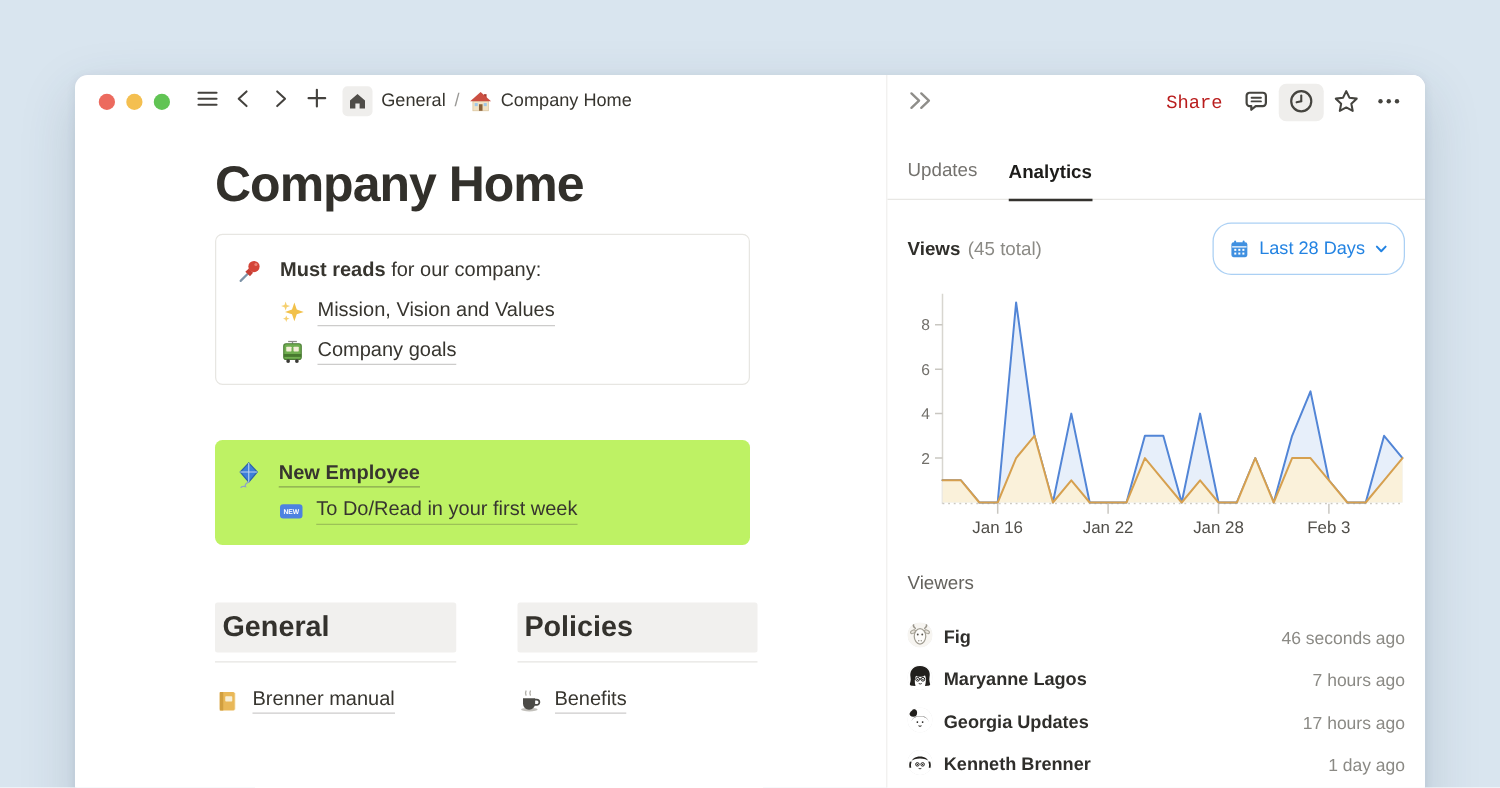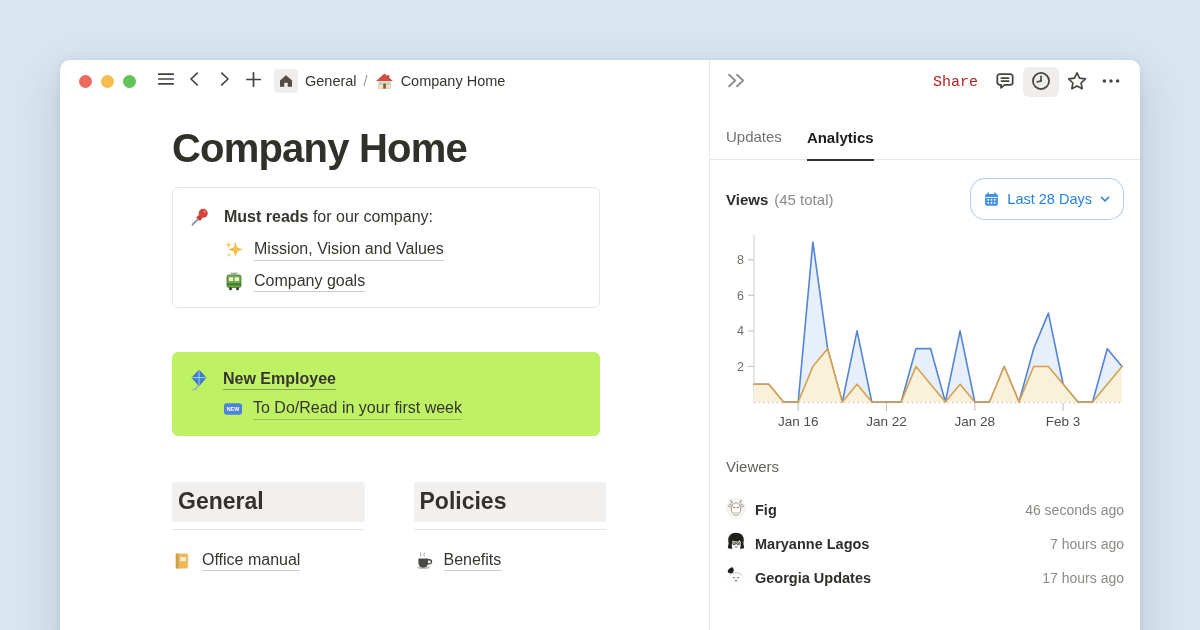--- a/index.html
+++ b/index.html
@@ -197,21 +197,21 @@
         <div class="rule"></div>
         <div class="link-row">
           <span class="l-icon">
               <svg width="20" height="20" viewBox="0 0 20 20">
                 <rect x="15.2" y="3.4" width="1.6" height="13.2" fill="#fbf3dd"></rect>
                 <rect x="3.8" y="2.6" width="12" height="14.8" rx="1.2" fill="#e9b858"></rect>
                 <rect x="3.8" y="2.6" width="2.8" height="14.8" fill="#d19f3f"></rect>
                 <rect x="8.2" y="6" width="5.6" height="4.2" rx="0.6" fill="#f7efd8"></rect>
               </svg>
             </span>
-          <a class="nlink">Office manual</a>
+          <a class="nlink">Brenner manual</a>
         </div>
       </div>
       <div class="col">
         <h2>Policies</h2>
         <div class="rule"></div>
         <div class="link-row">
           <span class="l-icon">
               <svg width="20" height="20" viewBox="0 0 20 20">
                 <path d="M6.8 1.8 Q6 3.4 6.8 5.1 M10.3 1.8 Q9.5 3.4 10.3 5.1" stroke="#b0aea8" fill="none" stroke-width="1.1" stroke-linecap="round"></path>
                 <ellipse cx="9.5" cy="16.6" rx="6.6" ry="1.5" fill="#c2c0bb"></ellipse>
@@ -371,15 +371,29 @@
               <circle cx="4.6" cy="4.2" r="3.1" fill="#201e1b"></circle>
               <path d="M3.2 12 C3.2 5.2 16.8 5.2 16.8 12 C16.8 8.4 13.4 6.8 10 6.8 C6.6 6.8 3.2 8.4 3.2 12 Z" fill="#201e1b"></path>
               <circle cx="7.9" cy="11.6" r="0.7" fill="#201e1b"></circle>
               <circle cx="12.1" cy="11.6" r="0.7" fill="#201e1b"></circle>
               <path d="M8.8 14.6 Q10 15.5 11.2 14.6" fill="none" stroke="#201e1b" stroke-width="0.8"></path>
             </svg></span>
         <span class="vname">Georgia Updates</span>
         <span class="vtime">17 hours ago</span>
       </div>
 
+      <div class="viewer-row">
+        <span class="avatar"><svg width="20" height="20" viewBox="0 0 20 20">
+              <circle cx="10" cy="10" r="10" fill="#ffffff"></circle>
+              <path d="M2.6 11.5 C2.6 3.2 17.4 3.2 17.4 11.5 L17.4 9.2 C14.6 6 5.4 6 2.6 9.2 Z" fill="#24221f"></path>
+              <path d="M2.6 9.5 C1.8 11.5 2 13 2.4 14.2 M17.4 9.5 C18.2 11.5 18 13 17.6 14.2" fill="none" stroke="#24221f" stroke-width="1.4"></path>
+              <circle cx="7.9" cy="11.5" r="1.4" fill="none" stroke="#24221f" stroke-width="0.8"></circle>
+              <circle cx="12.1" cy="11.5" r="1.4" fill="none" stroke="#24221f" stroke-width="0.8"></circle>
+              <circle cx="7.9" cy="11.6" r="0.55" fill="#24221f"></circle>
+              <circle cx="12.1" cy="11.6" r="0.55" fill="#24221f"></circle>
+              <path d="M8.9 14.7 Q10 15.4 11.1 14.7" fill="none" stroke="#24221f" stroke-width="0.7"></path>
+            </svg></span>
+        <span class="vname">Kenneth Brenner</span>
+        <span class="vtime">1 day ago</span>
+      </div>
     </div>
   </div>
 </div>
 
 </body></html>

